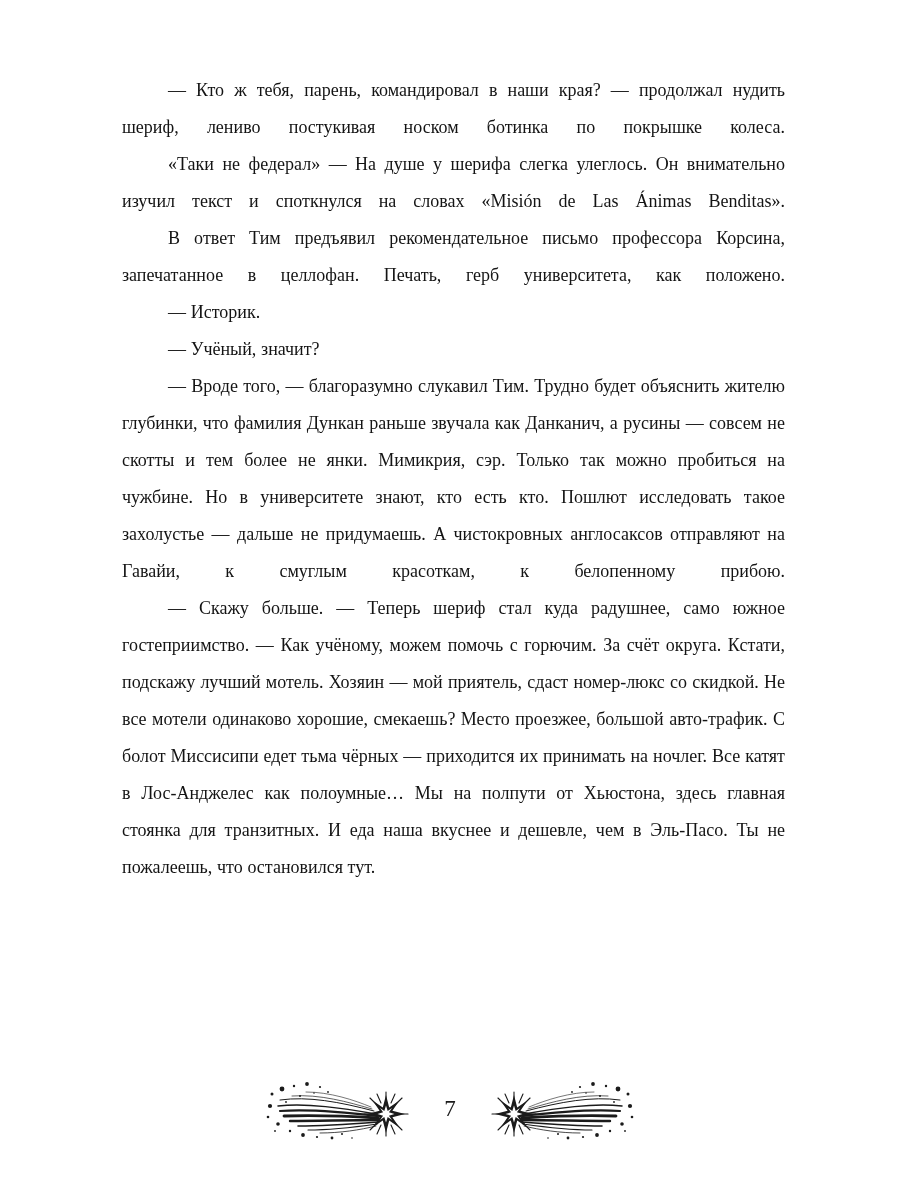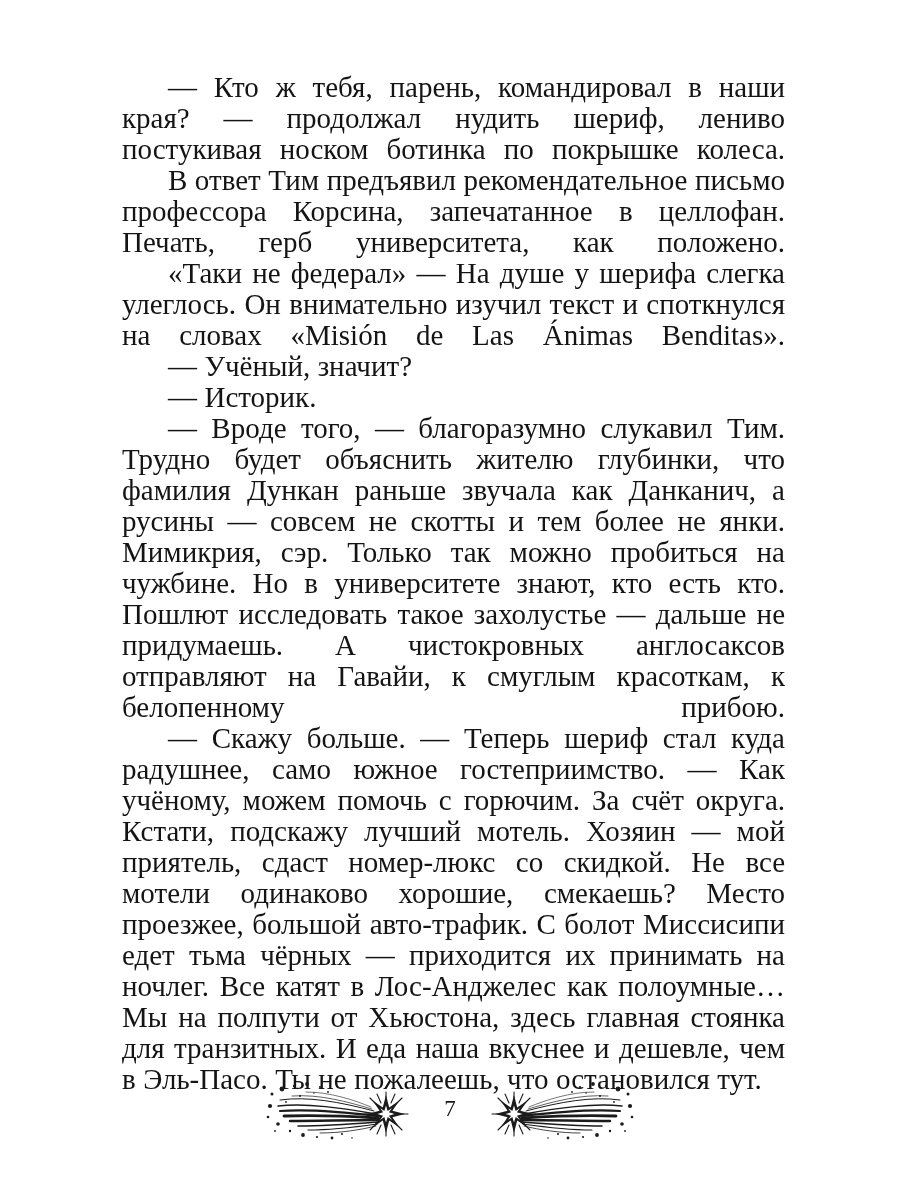--- a/index.html
+++ b/index.html
@@ -26,22 +26,22 @@
     position: absolute;
     left: 122px;
     top: 72px;
     width: 663px;
   }
 
   .para {
     margin: 0;
     text-align: justify;
     text-indent: 46px;
-    font-size: 29px;
-    line-height: 31px;
+    font-size: 18px;
+    line-height: 37px;
     color: #141414;
     letter-spacing: 0.0px;
     word-spacing: 0.2px;
     -webkit-font-smoothing: antialiased;
   }
 
   
   .para.justify-all {
     text-align-last: justify;
   }
@@ -78,24 +78,24 @@
     padding-bottom: 2px;
   }
 </style>
 </head>
 <body>
 
 <div class="page">
 
   <div class="text-column">
     <p class="para justify-all">— Кто ж тебя, парень, командировал в наши края? — продолжал нудить шериф, лениво постукивая носком ботинка по покрышке колеса.</p>
+    <p class="para justify-all">«Таки не федерал» — На душе у шерифа слегка улеглось. Он внимательно изучил текст и споткнулся на словах «Misión de Las Ánimas Benditas».</p>
     <p class="para justify-all">В ответ Тим предъявил рекомендательное письмо профессора Корсина, запечатанное в целлофан. Печать, герб университета, как положено.</p>
-    <p class="para justify-all">«Таки не федерал» — На душе у шерифа слегка улеглось. Он внимательно изучил текст и споткнулся на словах «Misión de Las Ánimas Benditas».</p>
+    <p class="para">— Историк.</p>
     <p class="para">— Учёный, значит?</p>
-    <p class="para">— Историк.</p>
     <p class="para justify-all">— Вроде того, — благоразумно слукавил Тим. Трудно будет объяснить жителю глубинки, что фамилия Дункан раньше звучала как Данканич, а русины — совсем не скотты и тем более не янки. Мимикрия, сэр. Только так можно пробиться на чужбине. Но в университете знают, кто есть кто. Пошлют исследовать такое захолустье — дальше не придумаешь. А чистокровных англосаксов отправляют на Гавайи, к смуглым красоткам, к белопенному прибою.</p>
     <p class="para">— Скажу больше. — Теперь шериф стал куда радушнее, само южное гостеприимство. — Как учёному, можем помочь с горючим. За счёт округа. Кстати, подскажу лучший мотель. Хозяин — мой приятель, сдаст номер-люкс со скидкой. Не все мотели одинаково хорошие, смекаешь? Место проезжее, большой авто-трафик. С болот Миссисипи едет тьма чёрных — приходится их принимать на ночлег. Все катят в Лос-Анджелес как полоумные… Мы на полпути от Хьюстона, здесь главная стоянка для транзитных. И еда наша вкуснее и дешевле, чем в Эль-Пасо. Ты не пожалеешь, что остановился тут.</p>
   </div>
 
   <div class="footer">
 
     <svg class="ornament left" viewBox="0 0 160 66" aria-hidden="true">
       <g fill="#1b1b1b">
 
         <g stroke="#1b1b1b" fill="none" stroke-linecap="round">

